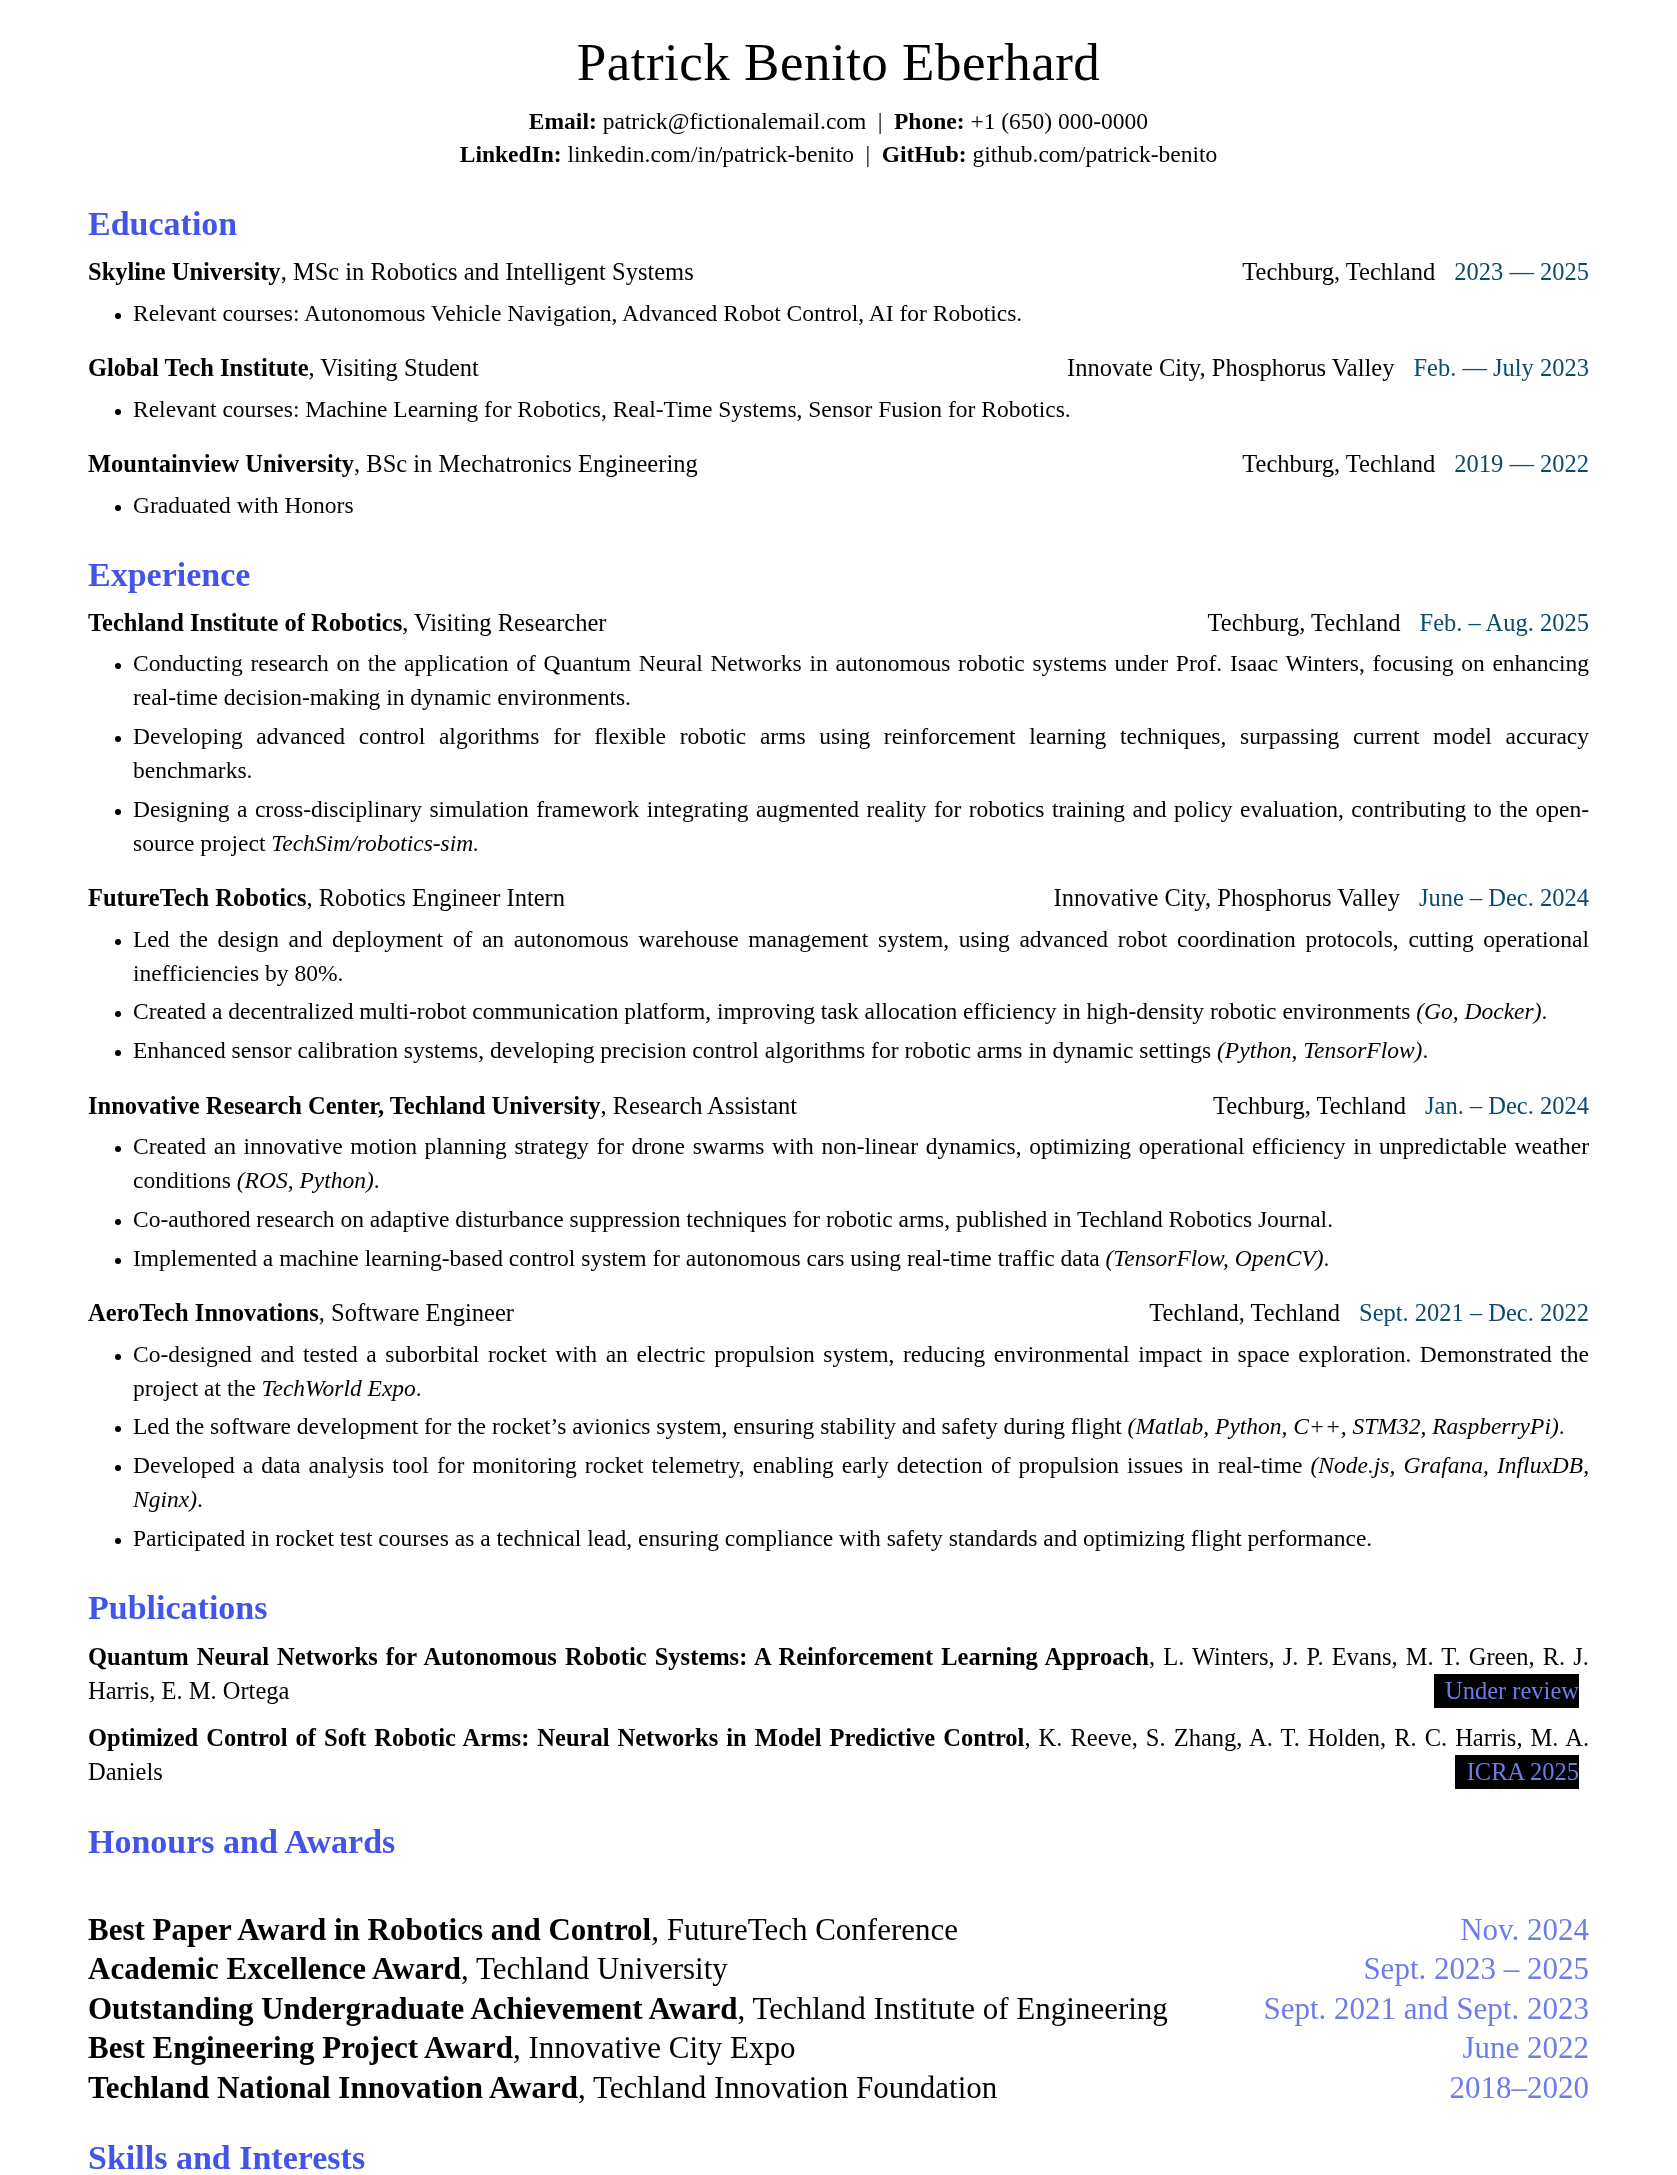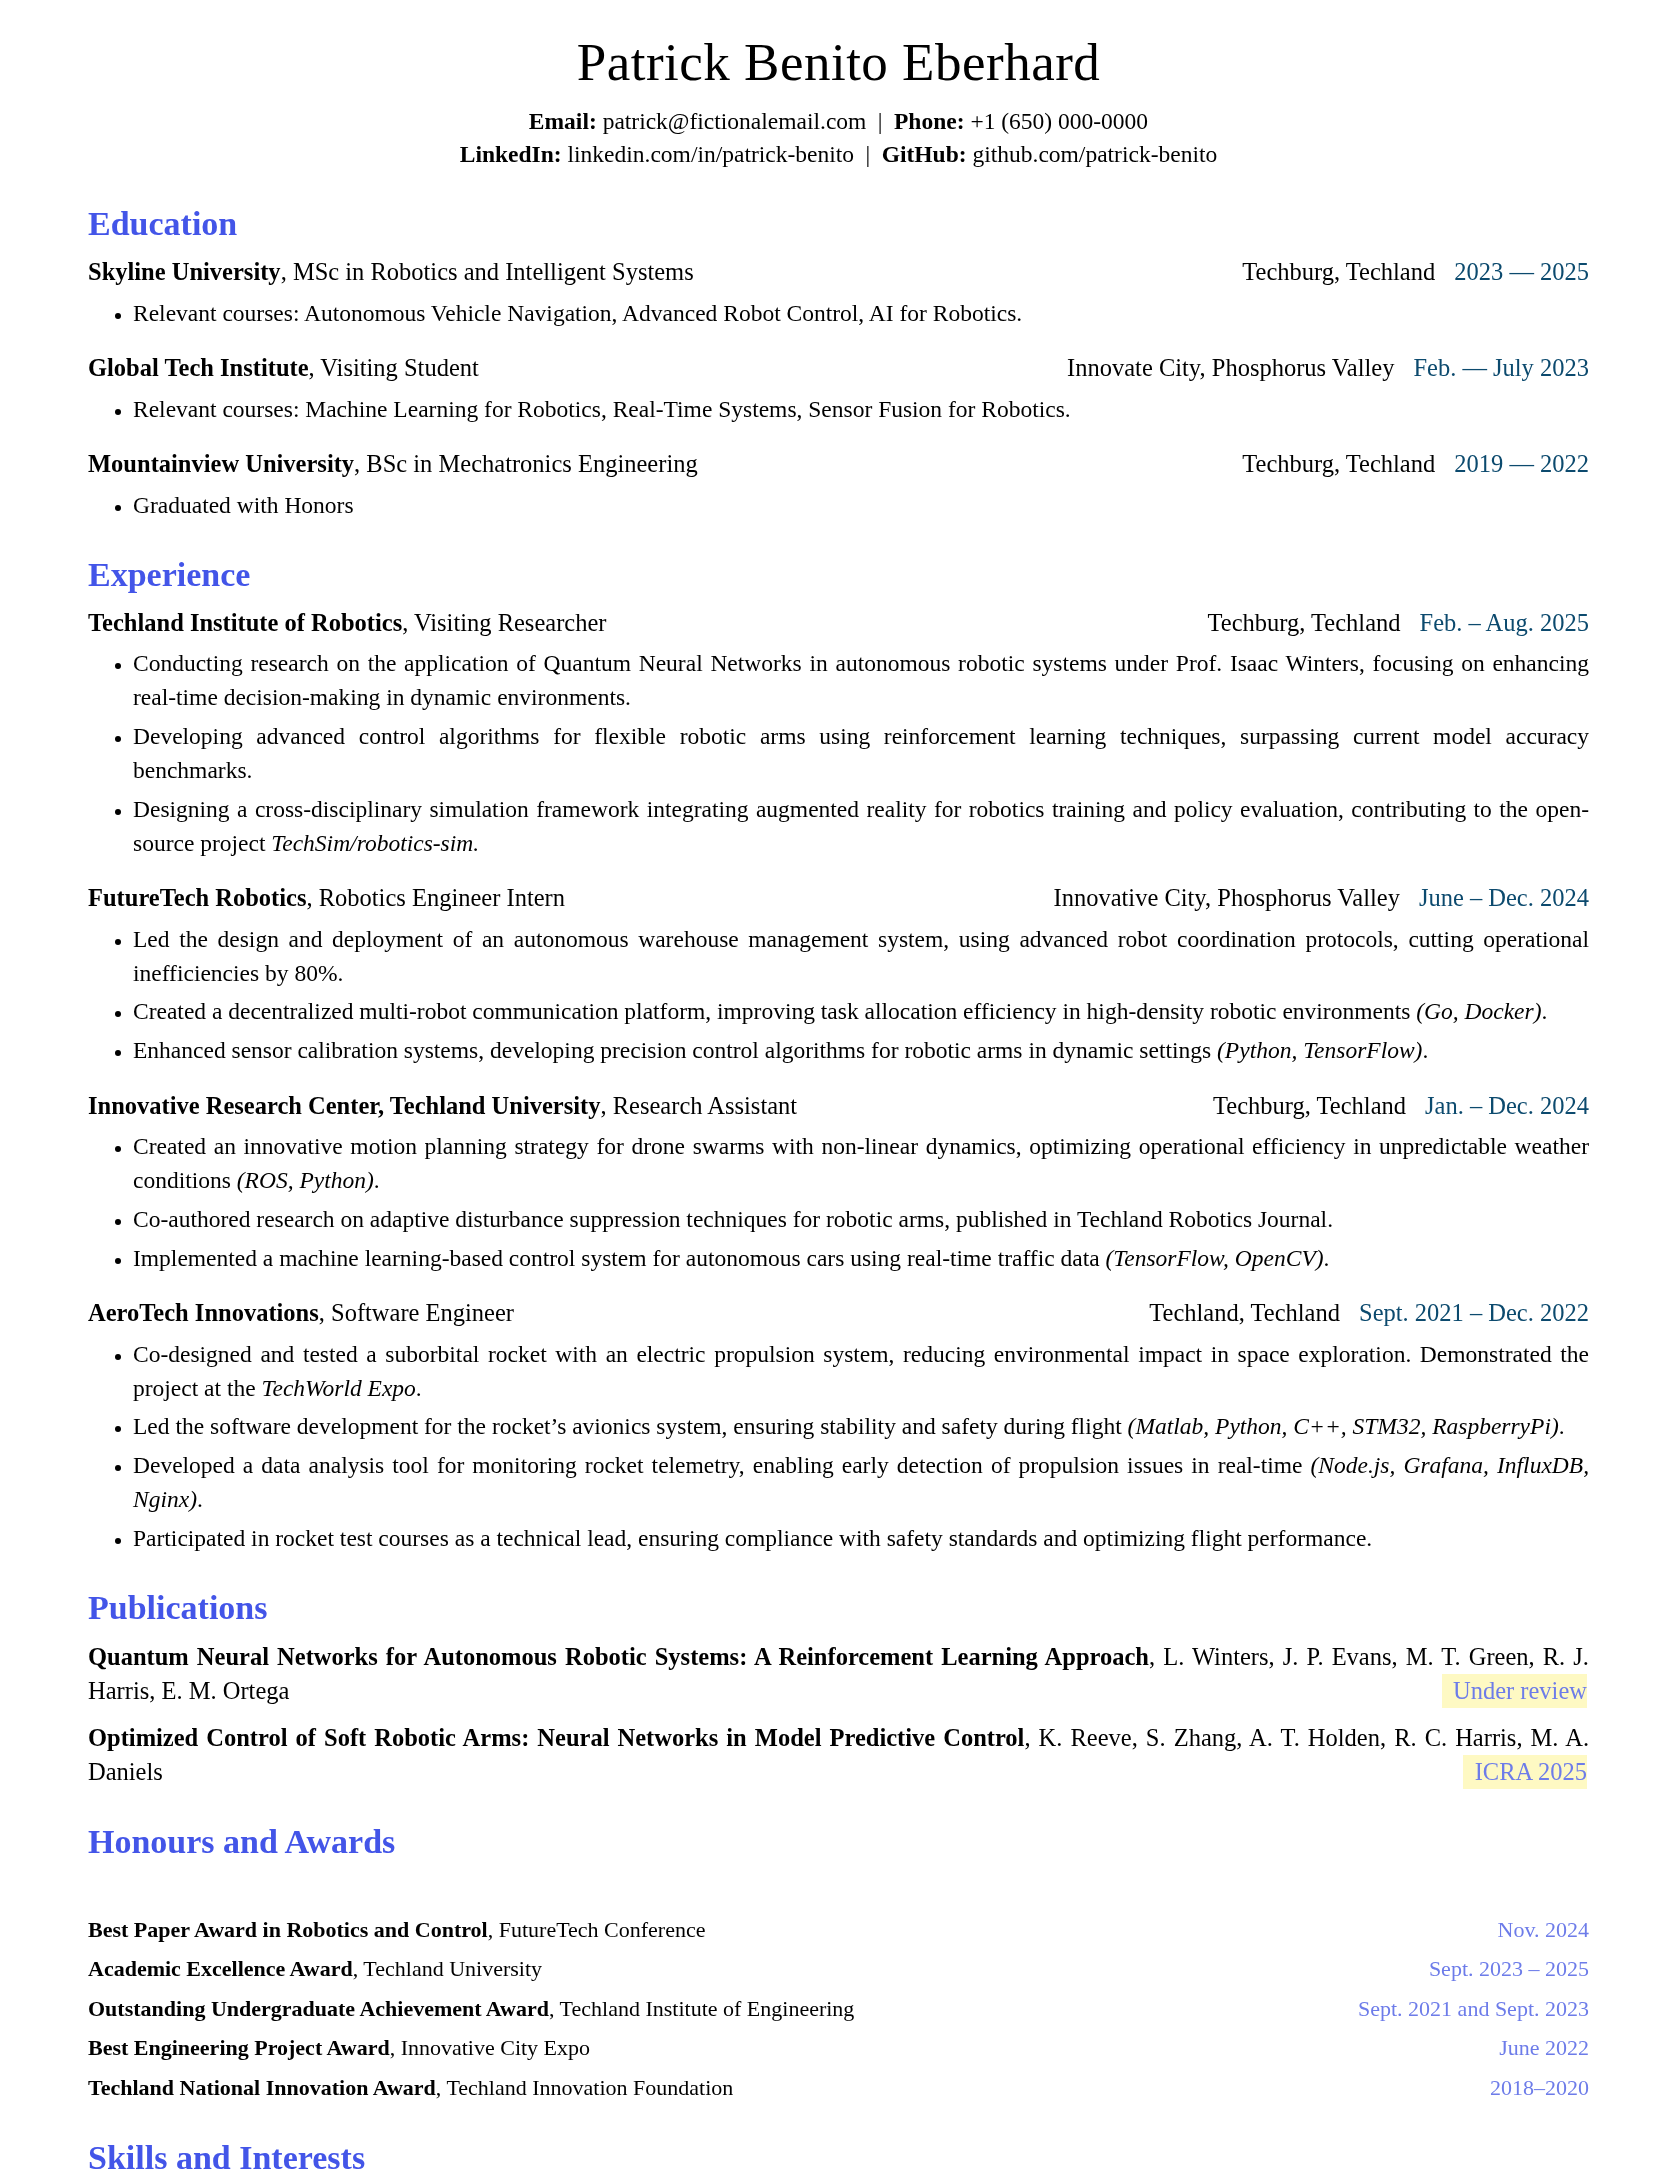--- a/index.html
+++ b/index.html
@@ -70,33 +70,33 @@
   .pub {
     position: relative;
     font-size: 24.5px;
     line-height: 34px;
     text-align: justify;
     margin-bottom: 13px;
   }
   .pub b { font-weight: bold; }
   .pub .pub-status {
     position: absolute;
-    right: 2px;
+    right: 10px;
     bottom: 0;
     color: #6d7ce9;
-    background: #fef9c3;
+    background: #000000;
     padding-left: 11.3px;
   }
 
   
   .award-row {
     display: flex;
     justify-content: space-between;
     align-items: baseline;
-    font-size: 22px;
+    font-size: 31px;
     line-height: 34px;
     margin-bottom: 5.6px;
     gap: 11px;
   }
   .award-row b { font-weight: bold; }
   .award-row .award-date { color: #6d7ce9; white-space: nowrap; margin-left: 22.6px; }
 
   
   .skill-row {
     font-size: 24.5px;

